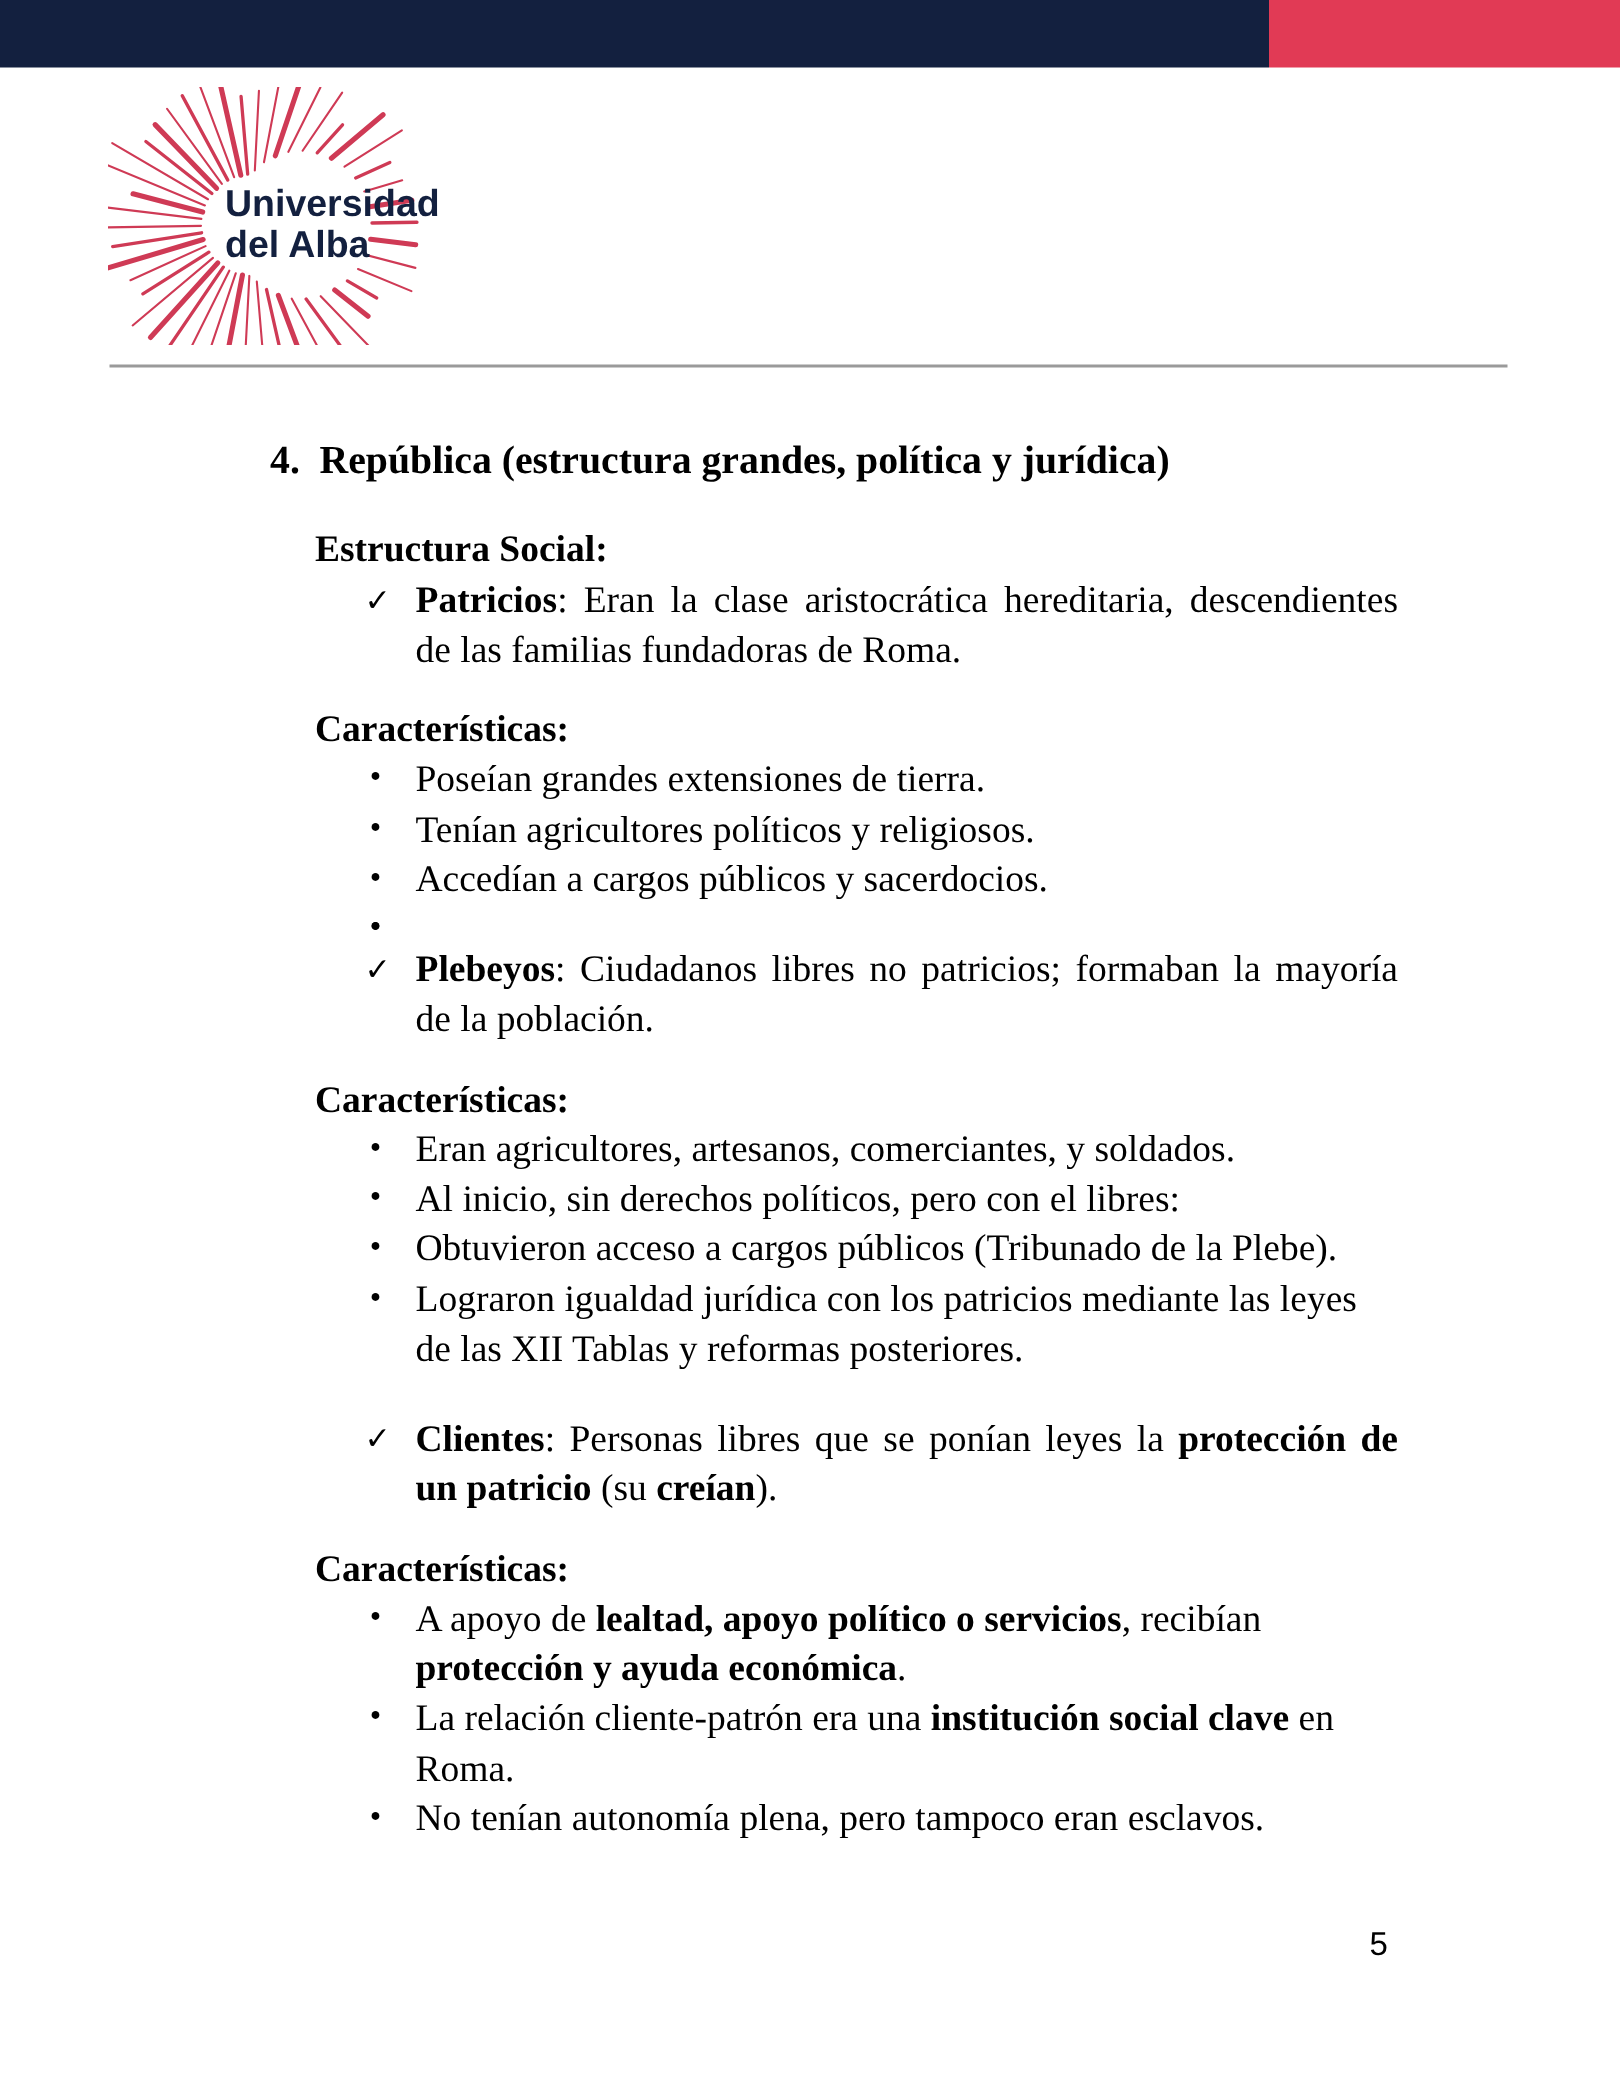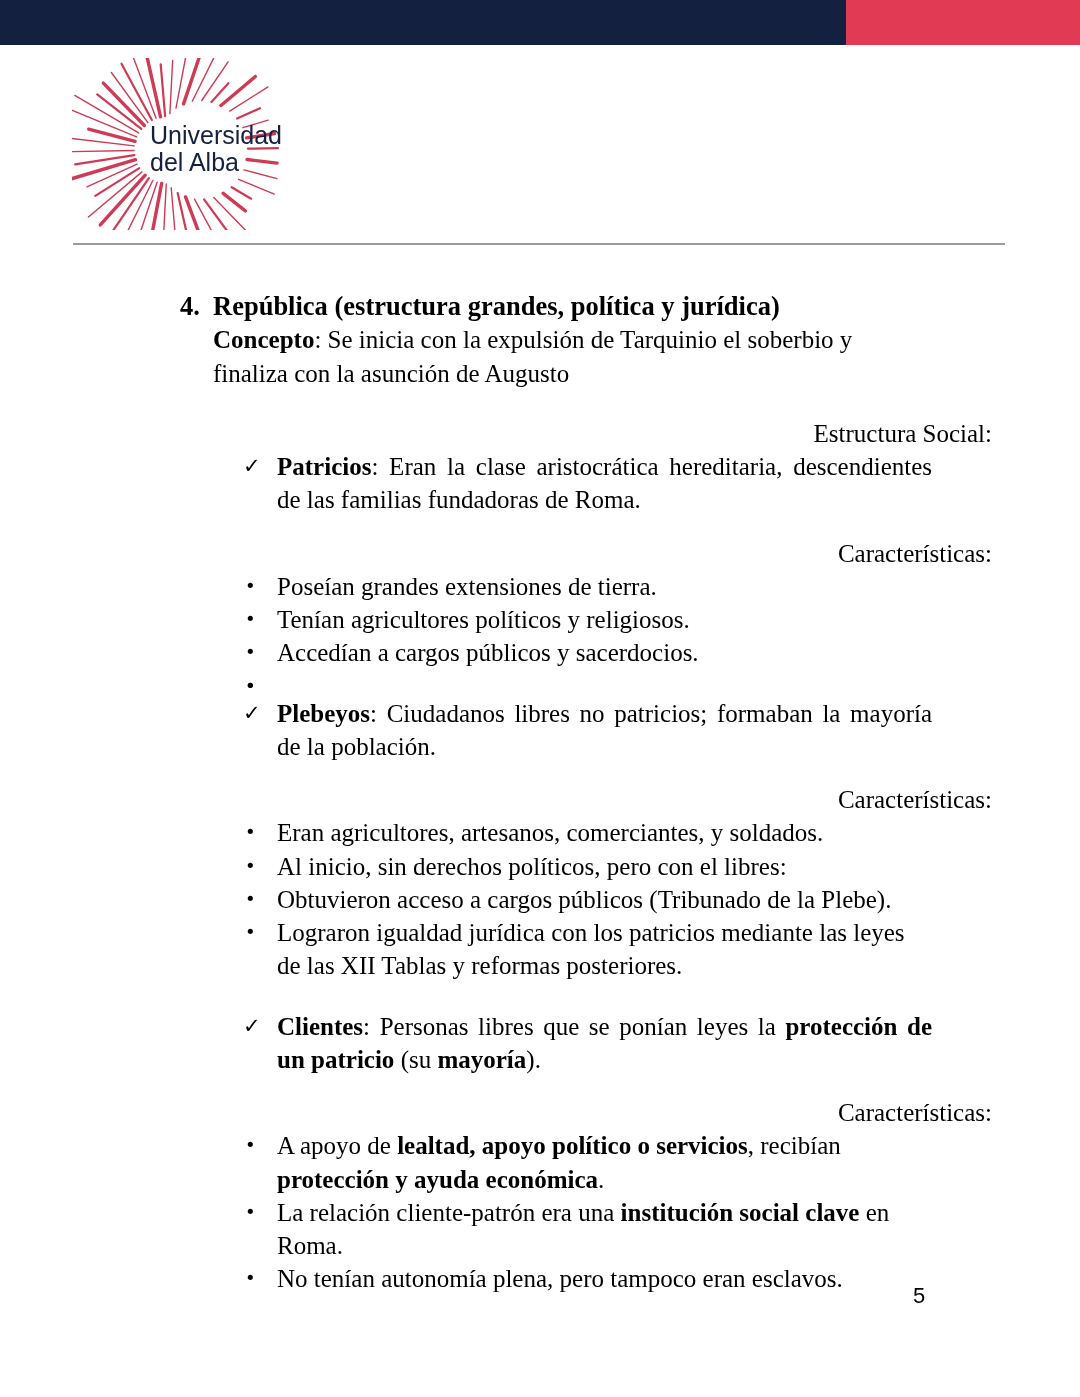--- a/index.html
+++ b/index.html
@@ -36,20 +36,21 @@
     background: #e13a55;
   }
 
   
   .logo-block {
     position: absolute;
     top: 58px;
     left: 72px;
     width: 240px;
     height: 172px;
+    font-weight: bold;
   }
   .logo-svg {
     display: block;
     width: 240px;
     height: 172px;
   }
 
   
   .header-rule {
     position: absolute;
@@ -93,23 +94,22 @@
     padding-left: 213px;
     padding-right: 148px;
     text-align: left;
     line-height: 1.33;
   }
 
   .sub-heading {
     margin: 0;
     padding-left: 210px;
     padding-right: 88px;
-    font-weight: normal;
+    font-weight: bold;
     line-height: 1.33;
-    text-align: right;
   }
 
   .spacer-sm { height: 20px; }
   .spacer-md { height: 27px; }
 
   
   ul.b-list {
     list-style: none;
     margin: 0;
     padding: 0;
@@ -216,23 +216,20 @@
 
 <div class="header-rule"></div>
 
 <div class="content">
 
   <div class="section-heading">
     <span class="num">4.</span>
     <span>República (estructura grandes, política y jurídica)</span>
   </div>
 
-  <p class="para">
-    <b>Concepto</b><span>: </span><span>Se inicia con la expulsión de Tarquinio el soberbio y finaliza con la asunción de Augusto</span>
-  </p>
 
   <div class="spacer-md"></div>
 
   <p class="sub-heading">
     <span>Estructura Social</span><span>:</span>
   </p>
 
   <ul class="b-list">
     <li class="justify">
       <span class="marker check">✓</span>
@@ -277,21 +274,21 @@
       <li><span class="marker">•</span><span>Obtuvieron acceso a cargos públicos (Tribunado de la Plebe).</span></li>
       <li><span class="marker">•</span><span>Lograron igualdad jurídica con los patricios mediante las leyes de las XII Tablas y reformas posteriores.</span></li>
     </ul>
 
   <div class="spacer-md"></div>
 
   <ul class="b-list">
     <li class="justify">
       <span class="marker check">✓</span>
       <b>Clientes</b><span>:</span>
-      <span id="clientes-def"><span>Personas libres que se ponían leyes la </span><b>protección de un patricio</b><span> (su </span><b>mayoría</b><span>).</span></span>
+      <span id="clientes-def"><span>Personas libres que se ponían leyes la </span><b>protección de un patricio</b><span> (su </span><b>creían</b><span>).</span></span>
     </li>
   </ul>
 
   <div class="spacer-sm"></div>
 
   <p class="sub-heading">
     <span>Características</span><span>:</span>
   </p>
 
   <ul class="b-list" id="list-clientes">

